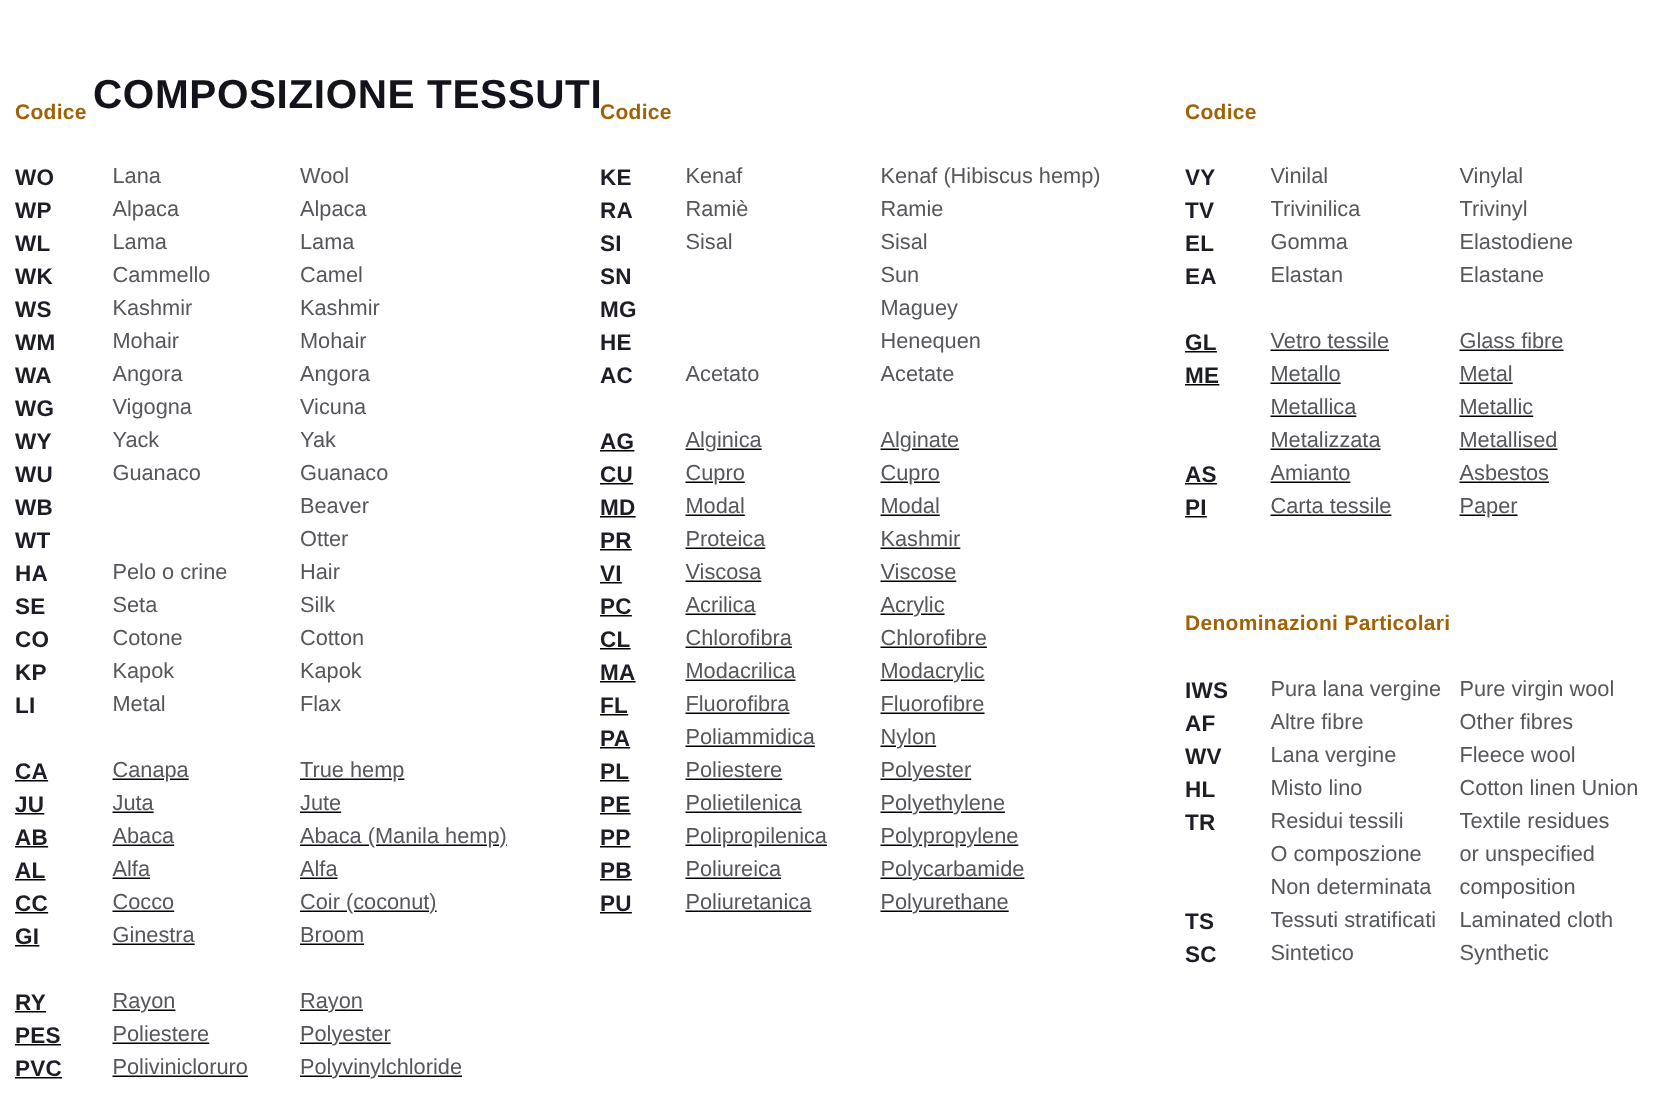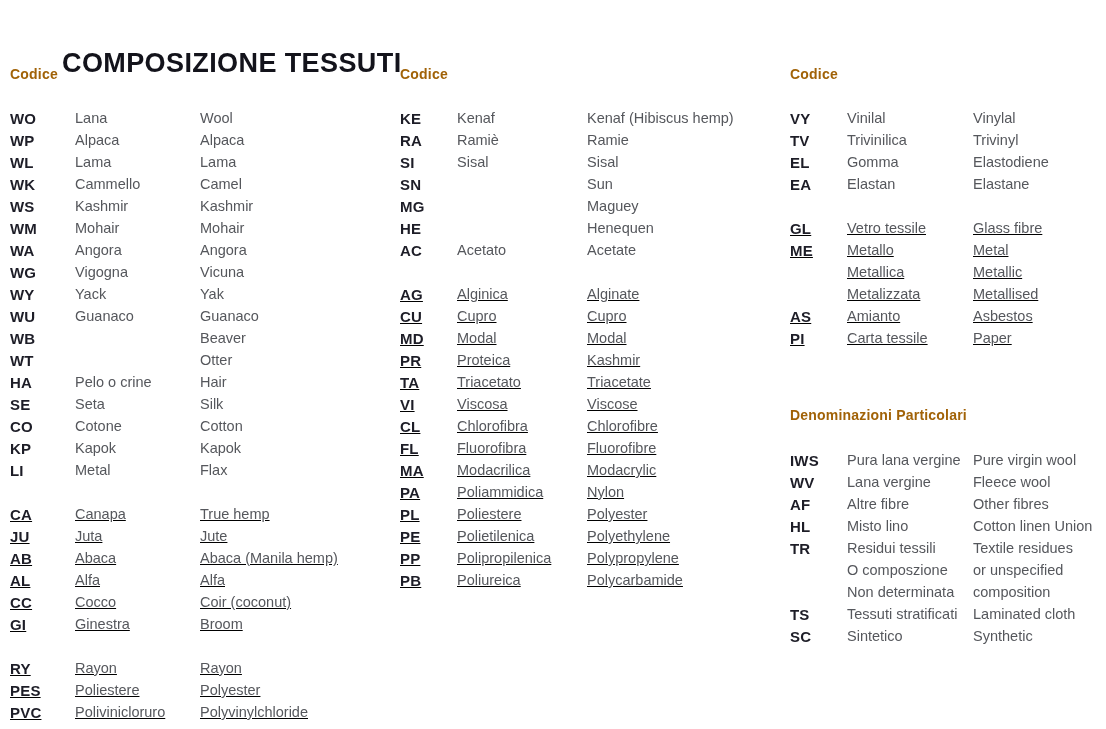--- a/index.html
+++ b/index.html
@@ -265,45 +265,45 @@
         <span class="cell code">MD</span>
         <span class="cell it">Modal</span>
         <span class="cell en">Modal</span>
       </div>
       <div class="row">
         <span class="cell code">PR</span>
         <span class="cell it">Proteica</span>
         <span class="cell en">Kashmir</span>
       </div>
       <div class="row">
-        <span class="cell code">TA</span>
-        <span class="cell it">Triacetato</span>
-        <span class="cell en">Triacetate</span>
-      </div>
-      <div class="row">
         <span class="cell code">VI</span>
         <span class="cell it">Viscosa</span>
         <span class="cell en">Viscose</span>
       </div>
       <div class="row">
+        <span class="cell code">PC</span>
+        <span class="cell it">Acrilica</span>
+        <span class="cell en">Acrylic</span>
+      </div>
+      <div class="row">
         <span class="cell code">CL</span>
         <span class="cell it">Chlorofibra</span>
         <span class="cell en">Chlorofibre</span>
       </div>
       <div class="row">
+        <span class="cell code">MA</span>
+        <span class="cell it">Modacrilica</span>
+        <span class="cell en">Modacrylic</span>
+      </div>
+      <div class="row">
         <span class="cell code">FL</span>
         <span class="cell it">Fluorofibra</span>
         <span class="cell en">Fluorofibre</span>
       </div>
       <div class="row">
-        <span class="cell code">MA</span>
-        <span class="cell it">Modacrilica</span>
-        <span class="cell en">Modacrylic</span>
-      </div>
-      <div class="row">
         <span class="cell code">PA</span>
         <span class="cell it">Poliammidica</span>
         <span class="cell en">Nylon</span>
       </div>
       <div class="row">
         <span class="cell code">PL</span>
         <span class="cell it">Poliestere</span>
         <span class="cell en">Polyester</span>
       </div>
       <div class="row">
@@ -313,20 +313,25 @@
       </div>
       <div class="row">
         <span class="cell code">PP</span>
         <span class="cell it">Polipropilenica</span>
         <span class="cell en">Polypropylene</span>
       </div>
       <div class="row">
         <span class="cell code">PB</span>
         <span class="cell it">Poliureica</span>
         <span class="cell en">Polycarbamide</span>
+      </div>
+      <div class="row">
+        <span class="cell code">PU</span>
+        <span class="cell it">Poliuretanica</span>
+        <span class="cell en">Polyurethane</span>
       </div>
     </div>
   </div>
 <div id="col3" class="col">
     <div class="sec-header">Codice</div>
     <div class="group">
       <div class="row">
         <span class="cell code">VY</span>
         <span class="cell it">Vinilal</span>
         <span class="cell en">Vinylal</span>
@@ -380,30 +385,30 @@
       </div>
     </div>
     <div class="sec-header sub">Denominazioni Particolari</div>
     <div class="group">
       <div class="row">
         <span class="cell code">IWS</span>
         <span class="cell it">Pura lana vergine</span>
         <span class="cell en">Pure virgin wool</span>
       </div>
       <div class="row">
+        <span class="cell code">AF</span>
+        <span class="cell it">Altre fibre</span>
+        <span class="cell en">Other fibres</span>
+      </div>
+      <div class="row">
         <span class="cell code">WV</span>
         <span class="cell it">Lana vergine</span>
         <span class="cell en">Fleece wool</span>
       </div>
       <div class="row">
-        <span class="cell code">AF</span>
-        <span class="cell it">Altre fibre</span>
-        <span class="cell en">Other fibres</span>
-      </div>
-      <div class="row">
         <span class="cell code">HL</span>
         <span class="cell it">Misto lino</span>
         <span class="cell en">Cotton linen Union</span>
       </div>
       <div class="row">
         <span class="cell code">TR</span>
         <span class="cell it">Residui tessili</span>
         <span class="cell en">Textile residues</span>
       </div>
       <div class="row">

